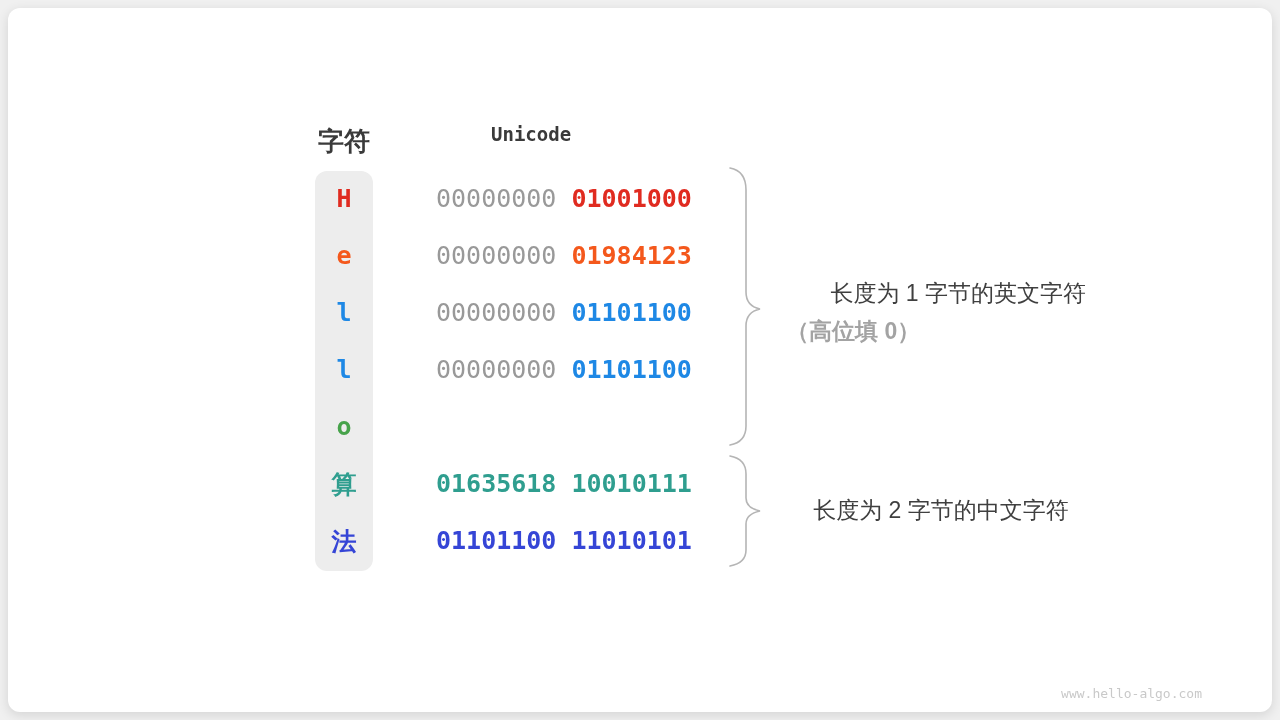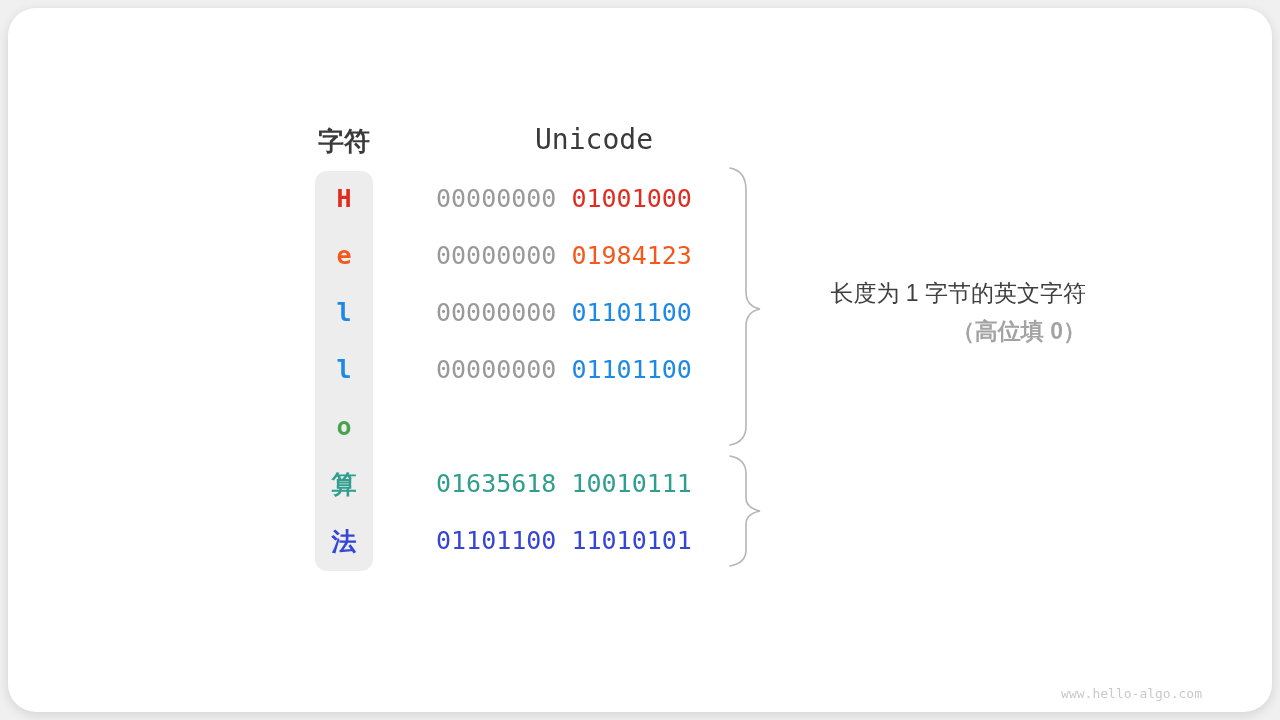--- a/index.html
+++ b/index.html
@@ -7,34 +7,34 @@
     width: 1280px; height: 720px;
     background: #f0f0f0;
     font-family: "Liberation Sans", "DejaVu Sans", sans-serif;
     overflow: hidden;
   }
   .card {
     position: absolute;
     left: 8px; top: 8px;
     width: 1264px; height: 704px;
     background: #ffffff;
-    border-radius: 28px;
+    border-radius: 12px;
     box-shadow: 0 3px 12px rgba(0,0,0,0.12);
   }
   .abs { position: absolute; }
   .mono { font-family: "DejaVu Sans Mono", "Liberation Mono", monospace; }
 
   .hdr-char {
     left: 300px; top: 116px; width: 72px;
     text-align: center;
     font-size: 26px; font-weight: bold; color: #3a3a3a;
   }
   .hdr-unicode {
-    left: 527px; top: 115px;
-    font-size: 28px; font-weight: normal; color: #3a3a3a;
+    left: 483px; top: 115px;
+    font-size: 19px; font-weight: bold; color: #3a3a3a;
   }
 
   .char-strip {
     left: 307px; top: 163px;
     width: 58px; height: 400px;
     background: #ededed;
     border-radius: 12px;
   }
 
   .row {
@@ -45,32 +45,32 @@
     position: absolute; left: 307px; top: 0; width: 58px;
     text-align: center;
     font-size: 25px; font-weight: bold;
   }
   .bin {
     position: absolute; left: 428px; top: 0;
     font-size: 25px;
     white-space: pre;
   }
   .byte2 { margin-left: 15px; }
-  .bold { font-weight: normal; }
+  .bold { font-weight: bold; }
 
   .brace-svg { left: 710px; top: 150px; }
 
   .grp1-line1 {
     left: 778px; top: 270px; width: 300px;
     text-align: right;
     font-size: 23px; color: #3f3f3f;
   }
   .grp1-line2 {
     left: 778px; top: 308px; width: 300px;
-    text-align: right;
+    text-align: left;
     font-size: 23px; font-weight: bold; color: #a3a3a3;
   }
   .grp2-label {
     left: 783px; top: 487px; width: 300px;
     text-align: center;
     font-size: 23px; color: #3f3f3f;
   }
 
   .footer {
     right: 70px; top: 678px;
@@ -115,16 +115,17 @@
     <div class="bin mono"><span class="bold" style="color: rgb(53, 69, 214);">01101100</span><span class="byte2 bold" style="color: rgb(53, 69, 214);">11010101</span></div>
   </div>
 
   <svg class="abs brace-svg" width="60" height="420" viewBox="0 0 60 420">
     <path d="M 12,10 Q 28,13 28,32 L 28,134 Q 28,148 42,151 Q 28,154 28,168 L 28,268 Q 28,284 12,287" fill="none" stroke="#b5b5b5" stroke-width="1.6" stroke-linecap="round"></path>
     <path d="M 12,298 Q 28,301 28,316 L 28,340 Q 28,350 42,353 Q 28,356 28,366 L 28,392 Q 28,405 12,408" fill="none" stroke="#b5b5b5" stroke-width="1.6" stroke-linecap="round"></path>
   </svg>
 
   <div class="abs grp1-line1">长度为 1 字节的英文字符</div>
   <div class="abs grp1-line2">（高位填 0）</div>
+  <div class="abs grp2-label">长度为 2 字节的中文字符</div>
 
   <div class="abs footer mono">www.hello-algo.com</div>
 
 </div>
 
 </body></html>

